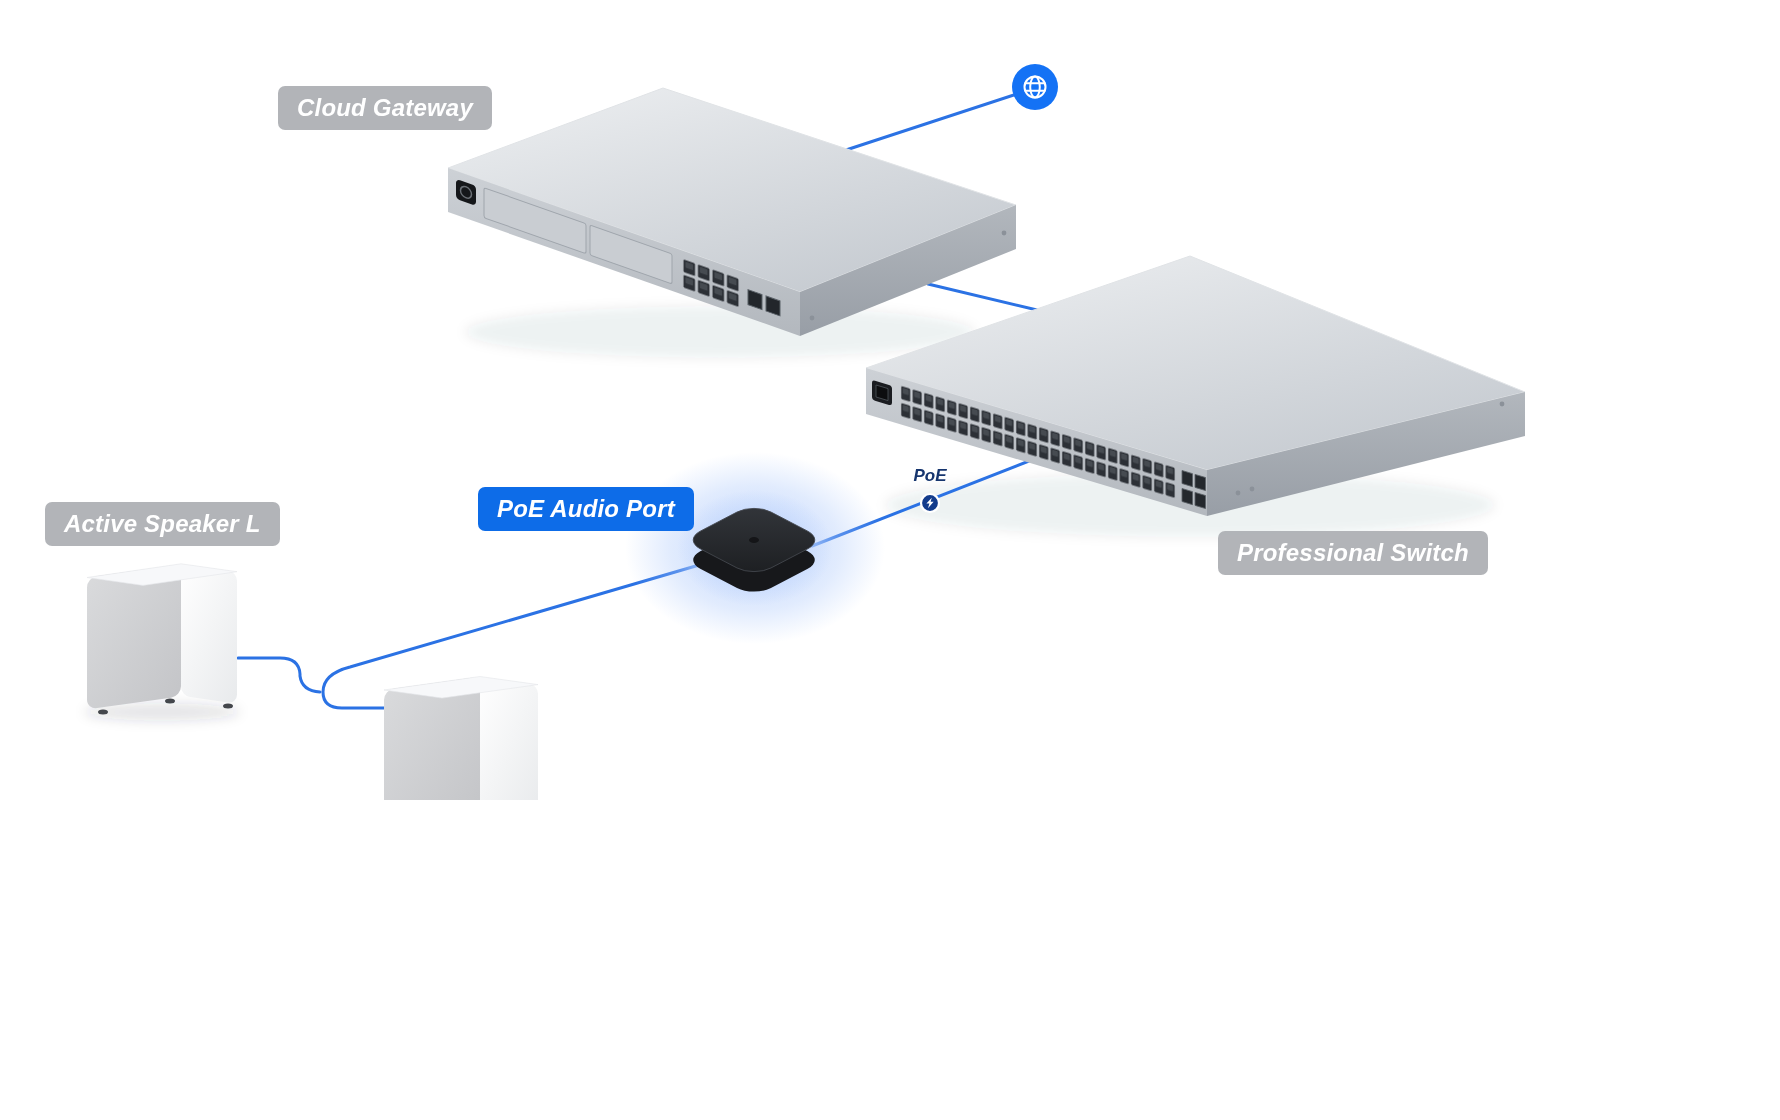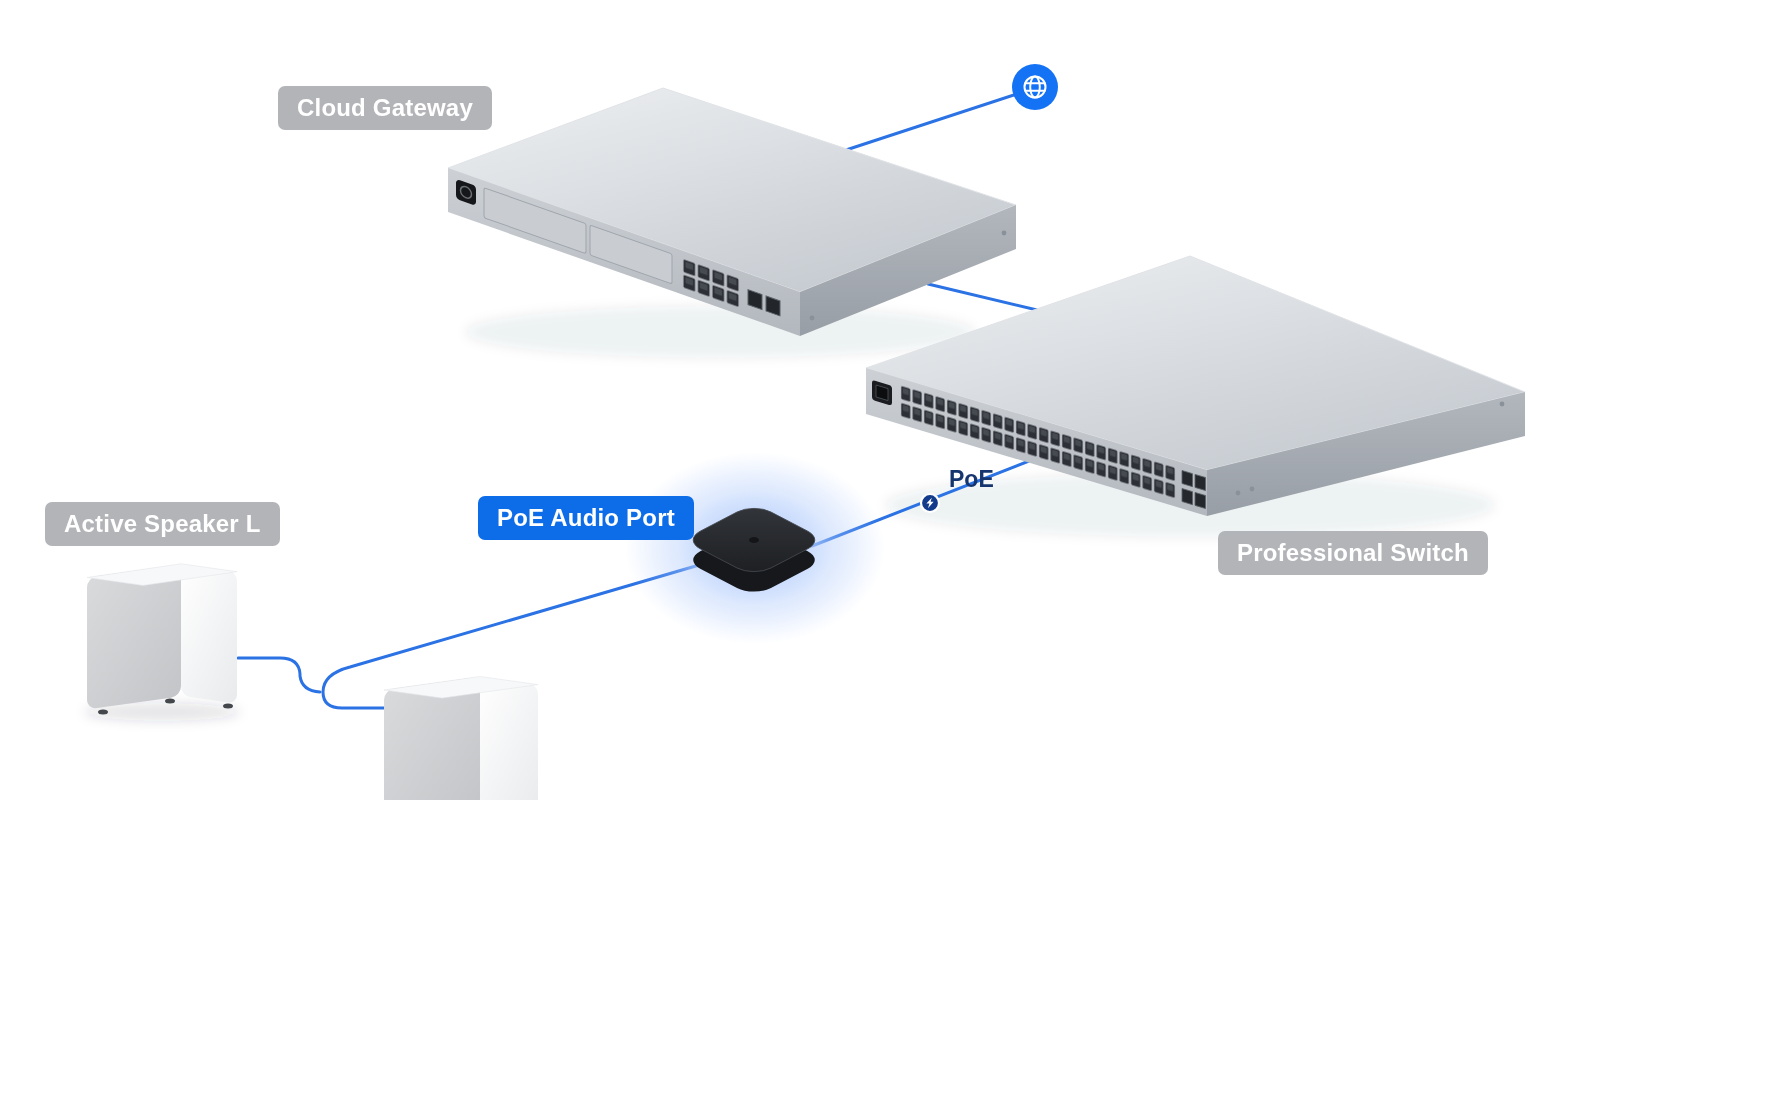--- a/index.html
+++ b/index.html
@@ -1,34 +1,34 @@
 <!DOCTYPE html>
 <html style="--accent-blue: #1472f5; --link-line: #2b72e4; --gray-label-bg: rgba(171,174,178,0.92); --blue-label-bg: #0d6ce8; --label-text: #ffffff; --poe-text: #16356e;"><head>
 <meta charset="utf-8">
 <style>
   html,body{margin:0;padding:0;background:#fff;}
   .stage{
     position:relative;width:1780px;height:800px;background:#ffffff;
-    overflow:hidden;font-family:"Liberation Sans",sans-serif;
+    overflow:hidden;font-family:"Liberation Sans",sans-serif;font-style:italic;
   }
   .stage svg{position:absolute;left:0;top:0;}
   .link{fill:none;stroke:var(--link-line,#2b72e4);stroke-width:3;stroke-linecap:round;}
   .shadow{fill:rgba(40,50,70,0.07);}
   .shadow2{fill:rgba(40,50,70,0.13);}
   .tag{
     position:absolute;z-index:2;white-space:nowrap;
     font-weight:bold;font-size:24px;line-height:1.15;
     color:var(--label-text,#ffffff);
     background:var(--gray-label-bg,rgba(171,174,178,0.92));
     padding:8px 19px;border-radius:7px;letter-spacing:.2px;
   }
-  .tag.blue{background:var(--blue-label-bg,#0d6ce8);margin-top:9px;}
+  .tag.blue{background:var(--blue-label-bg,#0d6ce8);}
   .poe-text{
-    position:absolute;z-index:2;left:949px;top:466px;width:50px;text-align:left;
-    font-weight:bold;font-size:23px;color:var(--poe-text,#16356e);
+    position:absolute;z-index:2;left:905px;top:466px;width:50px;text-align:center;
+    font-weight:bold;font-size:17px;color:var(--poe-text,#16356e);
   }
 </style>
 </head>
 <body>
 
 <div class="stage">
 
   <svg width="1780" height="1120" viewBox="0 0 1780 1120">
     <defs>
       <linearGradient id="gTop" x1="0" y1="0" x2="0.7" y2="1">

